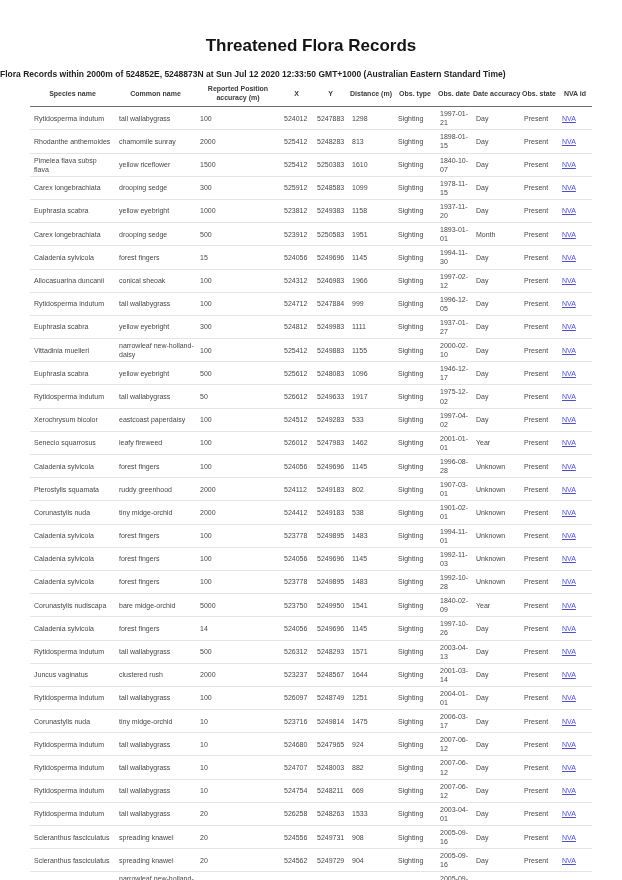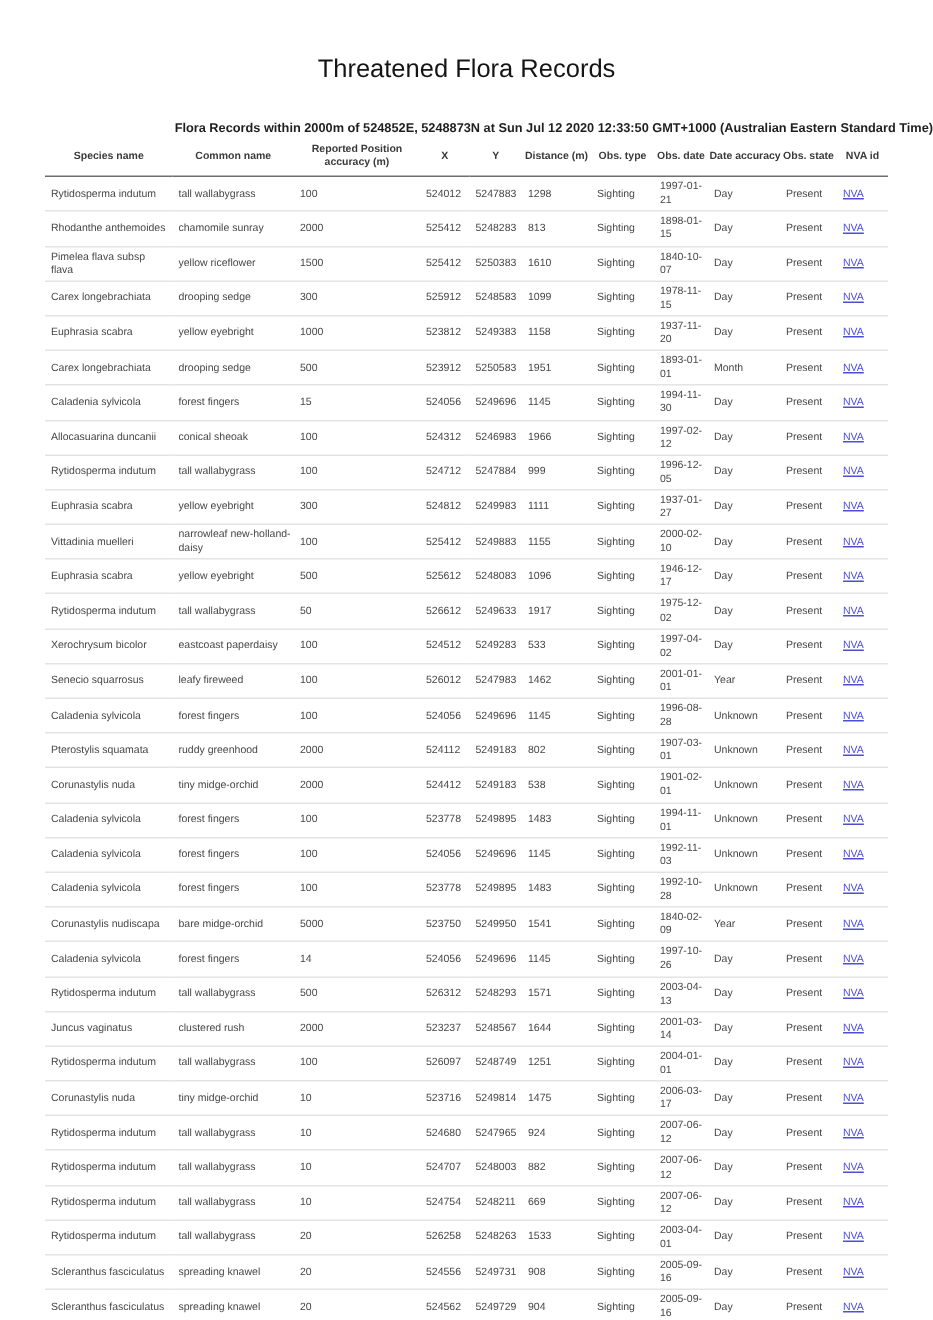--- a/index.html
+++ b/index.html
@@ -6,29 +6,29 @@
   html, body { background: #ffffff; }
   body {
     width: 622px; height: 880px; overflow: hidden;
     font-family: "Liberation Sans", sans-serif;
     color: #474747;
   }
   .page { padding-top: 36px; }
   .title {
     text-align: center;
     font-size: 17px;
-    font-weight: normal;
+    font-weight: bold;
     color: #141414;
   }
   .subtitle {
-    text-align: right;
+    text-align: left;
     font-size: 8.5px;
     font-weight: bold;
     color: #1f1f1f;
-    margin-top: 24px;
+    margin-top: 13px;
   }
   table.records {
     width: 562px;
     margin: 3px auto 0 auto;
     border-collapse: collapse;
     table-layout: fixed;
     font-size: 7px;
   }
   thead tr { border-bottom: 1.5px solid #6e6e6e; }
   th {

